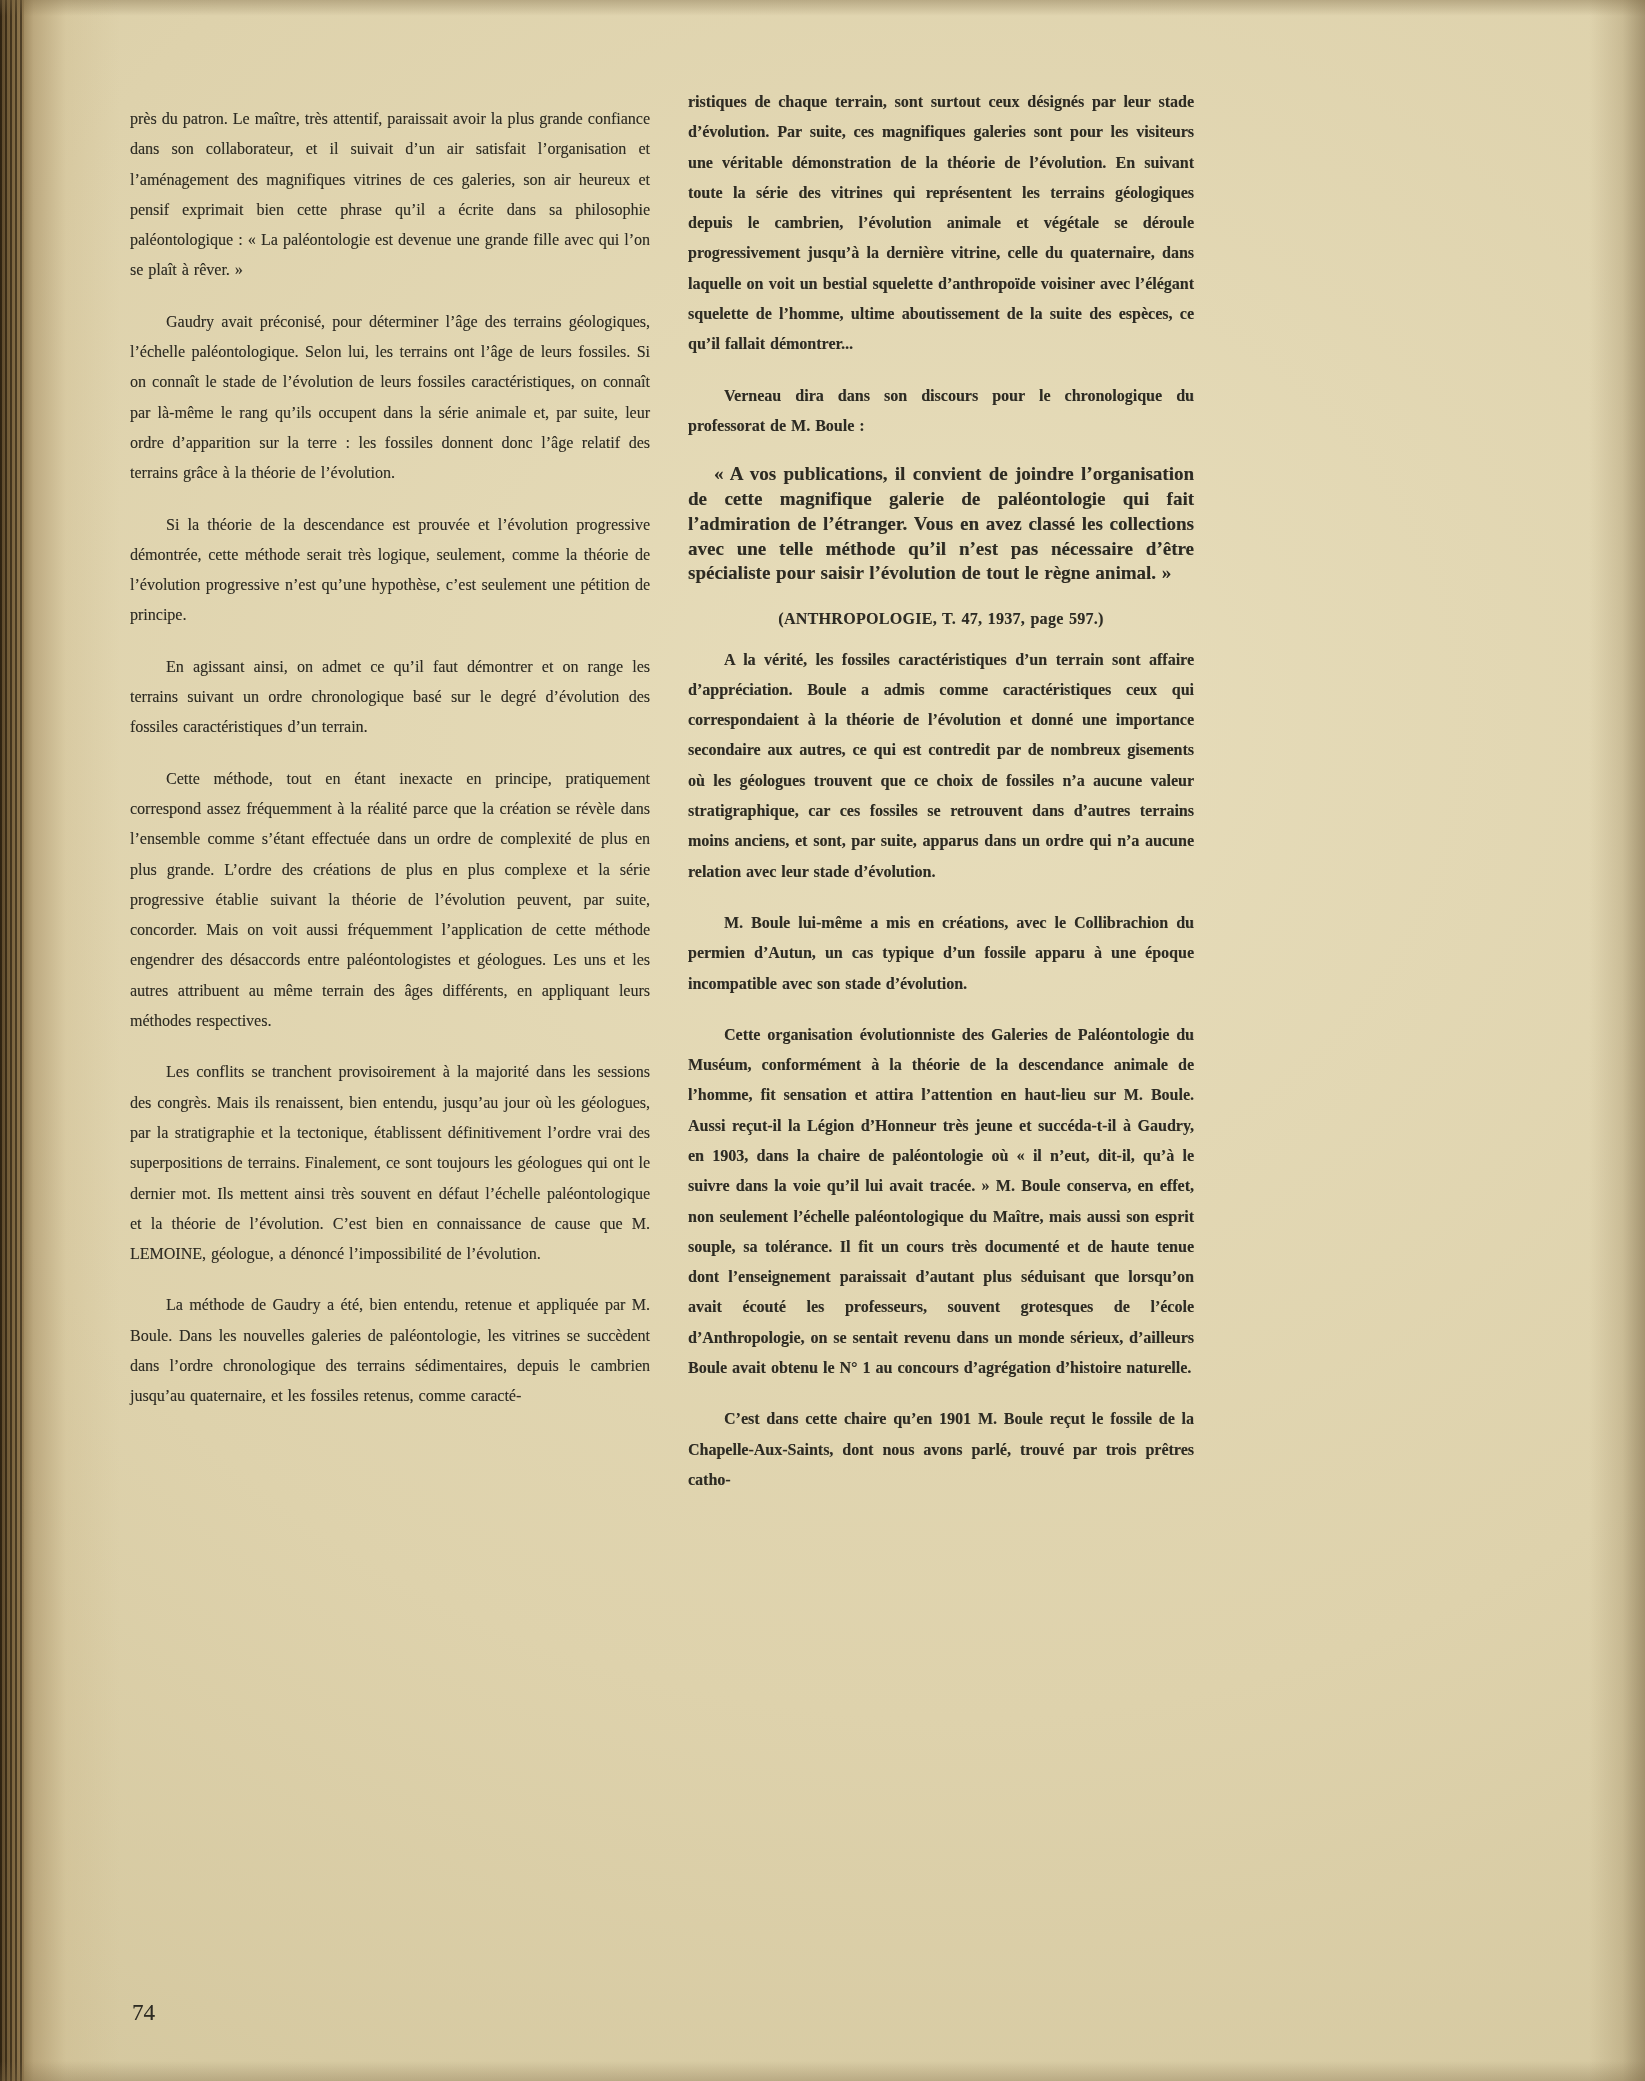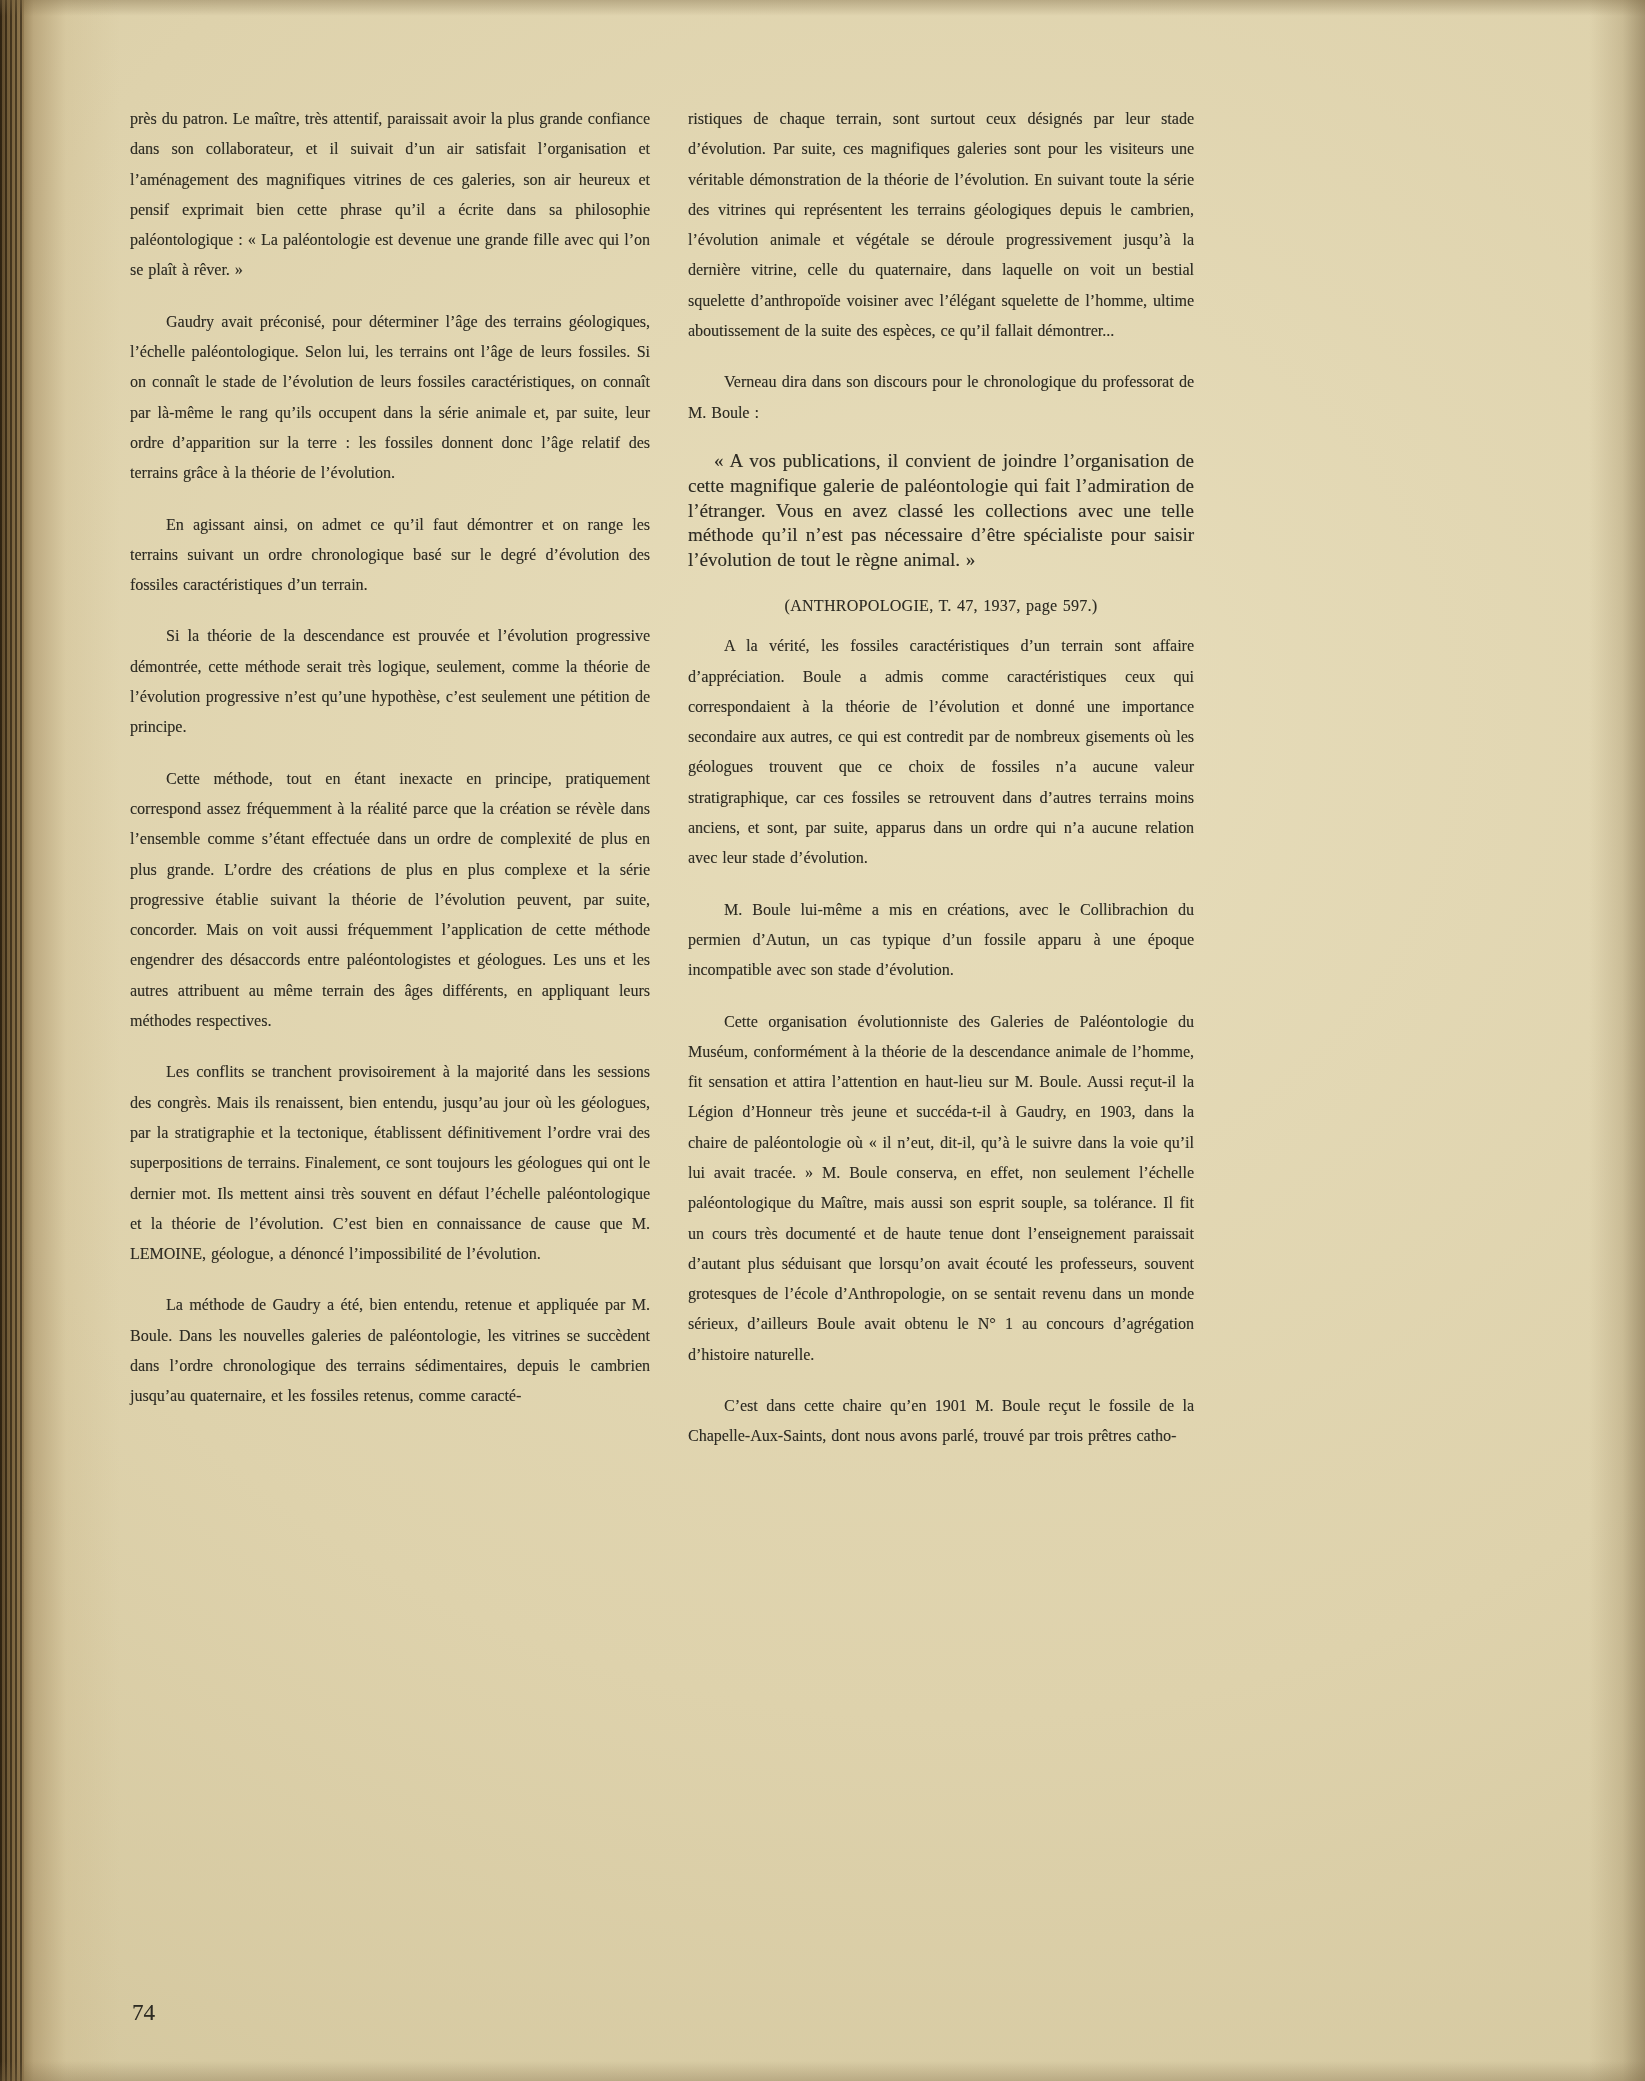--- a/index.html
+++ b/index.html
@@ -63,21 +63,21 @@
     height: 20px;
     background: linear-gradient(0deg, rgba(120,100,64,0.32) 0%, rgba(0,0,0,0) 100%);
     pointer-events: none;
   }
   .col {
     position: absolute;
     text-align: justify;
     text-shadow: 0.3px 0.3px 0.6px rgba(45,43,35,0.35);
   }
   .col-left  { left: 130px; top: 104px; width: 520px; }
-  .col-right { left: 688px; top:  104px; width: 506px; }
+  .col-right { left: 688px; top:  87px; width: 506px; font-weight: bold; }
   p.para {
     margin: 0 0 21px 0;
     text-indent: 36px;
     font-size: 16px;
     line-height: 30.3px;
     word-spacing: 1px;
   }
   p.cont { text-indent: 0; }
   p.quote-small {
     font-size: 19px;
@@ -108,22 +108,22 @@
 
   <div class="gutter"></div>
   <div class="gutter-stripes"></div>
   <div class="edge-right"></div>
   <div class="edge-top"></div>
   <div class="edge-bottom"></div>
 
   <div class="col col-left">
     <p class="para cont">près du patron. Le maître, très attentif, paraissait avoir la plus grande confiance dans son collaborateur, et il suivait d’un air satisfait l’organisation et l’aménagement des magnifiques vitrines de ces galeries, son air heureux et pensif exprimait bien cette phrase qu’il a écrite dans sa philosophie paléontologique : « La paléontologie est devenue une grande fille avec qui l’on se plaît à rêver. »</p>
     <p class="para">Gaudry avait préconisé, pour déterminer l’âge des terrains géologiques, l’échelle paléontologique. Selon lui, les terrains ont l’âge de leurs fossiles. Si on connaît le stade de l’évolution de leurs fossiles caractéristiques, on connaît par là-même le rang qu’ils occupent dans la série animale et, par suite, leur ordre d’apparition sur la terre : les fossiles donnent donc l’âge relatif des terrains grâce à la théorie de l’évolution.</p>
+    <p class="para">Si la théorie de la descendance est prouvée et l’évolution progressive démontrée, cette méthode serait très logique, seulement, comme la théorie de l’évolution progressive n’est qu’une hypothèse, c’est seulement une pétition de principe.</p>
     <p class="para">En agissant ainsi, on admet ce qu’il faut démontrer et on range les terrains suivant un ordre chronologique basé sur le degré d’évolution des fossiles caractéristiques d’un terrain.</p>
-    <p class="para">Si la théorie de la descendance est prouvée et l’évolution progressive démontrée, cette méthode serait très logique, seulement, comme la théorie de l’évolution progressive n’est qu’une hypothèse, c’est seulement une pétition de principe.</p>
     <p class="para">Cette méthode, tout en étant inexacte en principe, pratiquement correspond assez fréquemment à la réalité parce que la création se révèle dans l’ensemble comme s’étant effectuée dans un ordre de complexité de plus en plus grande. L’ordre des créations de plus en plus complexe et la série progressive établie suivant la théorie de l’évolution peuvent, par suite, concorder. Mais on voit aussi fréquemment l’application de cette méthode engendrer des désaccords entre paléontologistes et géologues. Les uns et les autres attribuent au même terrain des âges différents, en appliquant leurs méthodes respectives.</p>
     <p class="para">Les conflits se tranchent provisoirement à la majorité dans les sessions des congrès. Mais ils renaissent, bien entendu, jusqu’au jour où les géologues, par la stratigraphie et la tectonique, établissent définitivement l’ordre vrai des superpositions de terrains. Finalement, ce sont toujours les géologues qui ont le dernier mot. Ils mettent ainsi très souvent en défaut l’échelle paléontologique et la théorie de l’évolution. C’est bien en connaissance de cause que M. LEMOINE, géologue, a dénoncé l’impossibilité de l’évolution.</p>
     <p class="para">La méthode de Gaudry a été, bien entendu, retenue et appliquée par M. Boule. Dans les nouvelles galeries de paléontologie, les vitrines se succèdent dans l’ordre chronologique des terrains sédimentaires, depuis le cambrien jusqu’au quaternaire, et les fossiles retenus, comme caracté-</p>
   </div>
 
   <div class="col col-right">
     <p class="para cont">ristiques de chaque terrain, sont surtout ceux désignés par leur stade d’évolution. Par suite, ces magnifiques galeries sont pour les visiteurs une véritable démonstration de la théorie de l’évolution. En suivant toute la série des vitrines qui représentent les terrains géologiques depuis le cambrien, l’évolution animale et végétale se déroule progressivement jusqu’à la dernière vitrine, celle du quaternaire, dans laquelle on voit un bestial squelette d’anthropoïde voisiner avec l’élégant squelette de l’homme, ultime aboutissement de la suite des espèces, ce qu’il fallait démontrer...</p>
     <p class="para">Verneau dira dans son discours pour le chronologique du professorat de M. Boule :</p>
     <p class="para quote-small">« A vos publications, il convient de joindre l’organisation de cette magnifique galerie de paléontologie qui fait l’admiration de l’étranger. Vous en avez classé les collections avec une telle méthode qu’il n’est pas nécessaire d’être spécialiste pour saisir l’évolution de tout le règne animal. »</p>
     <p class="para citation">(ANTHROPOLOGIE, T. 47, 1937, page 597.)</p>

